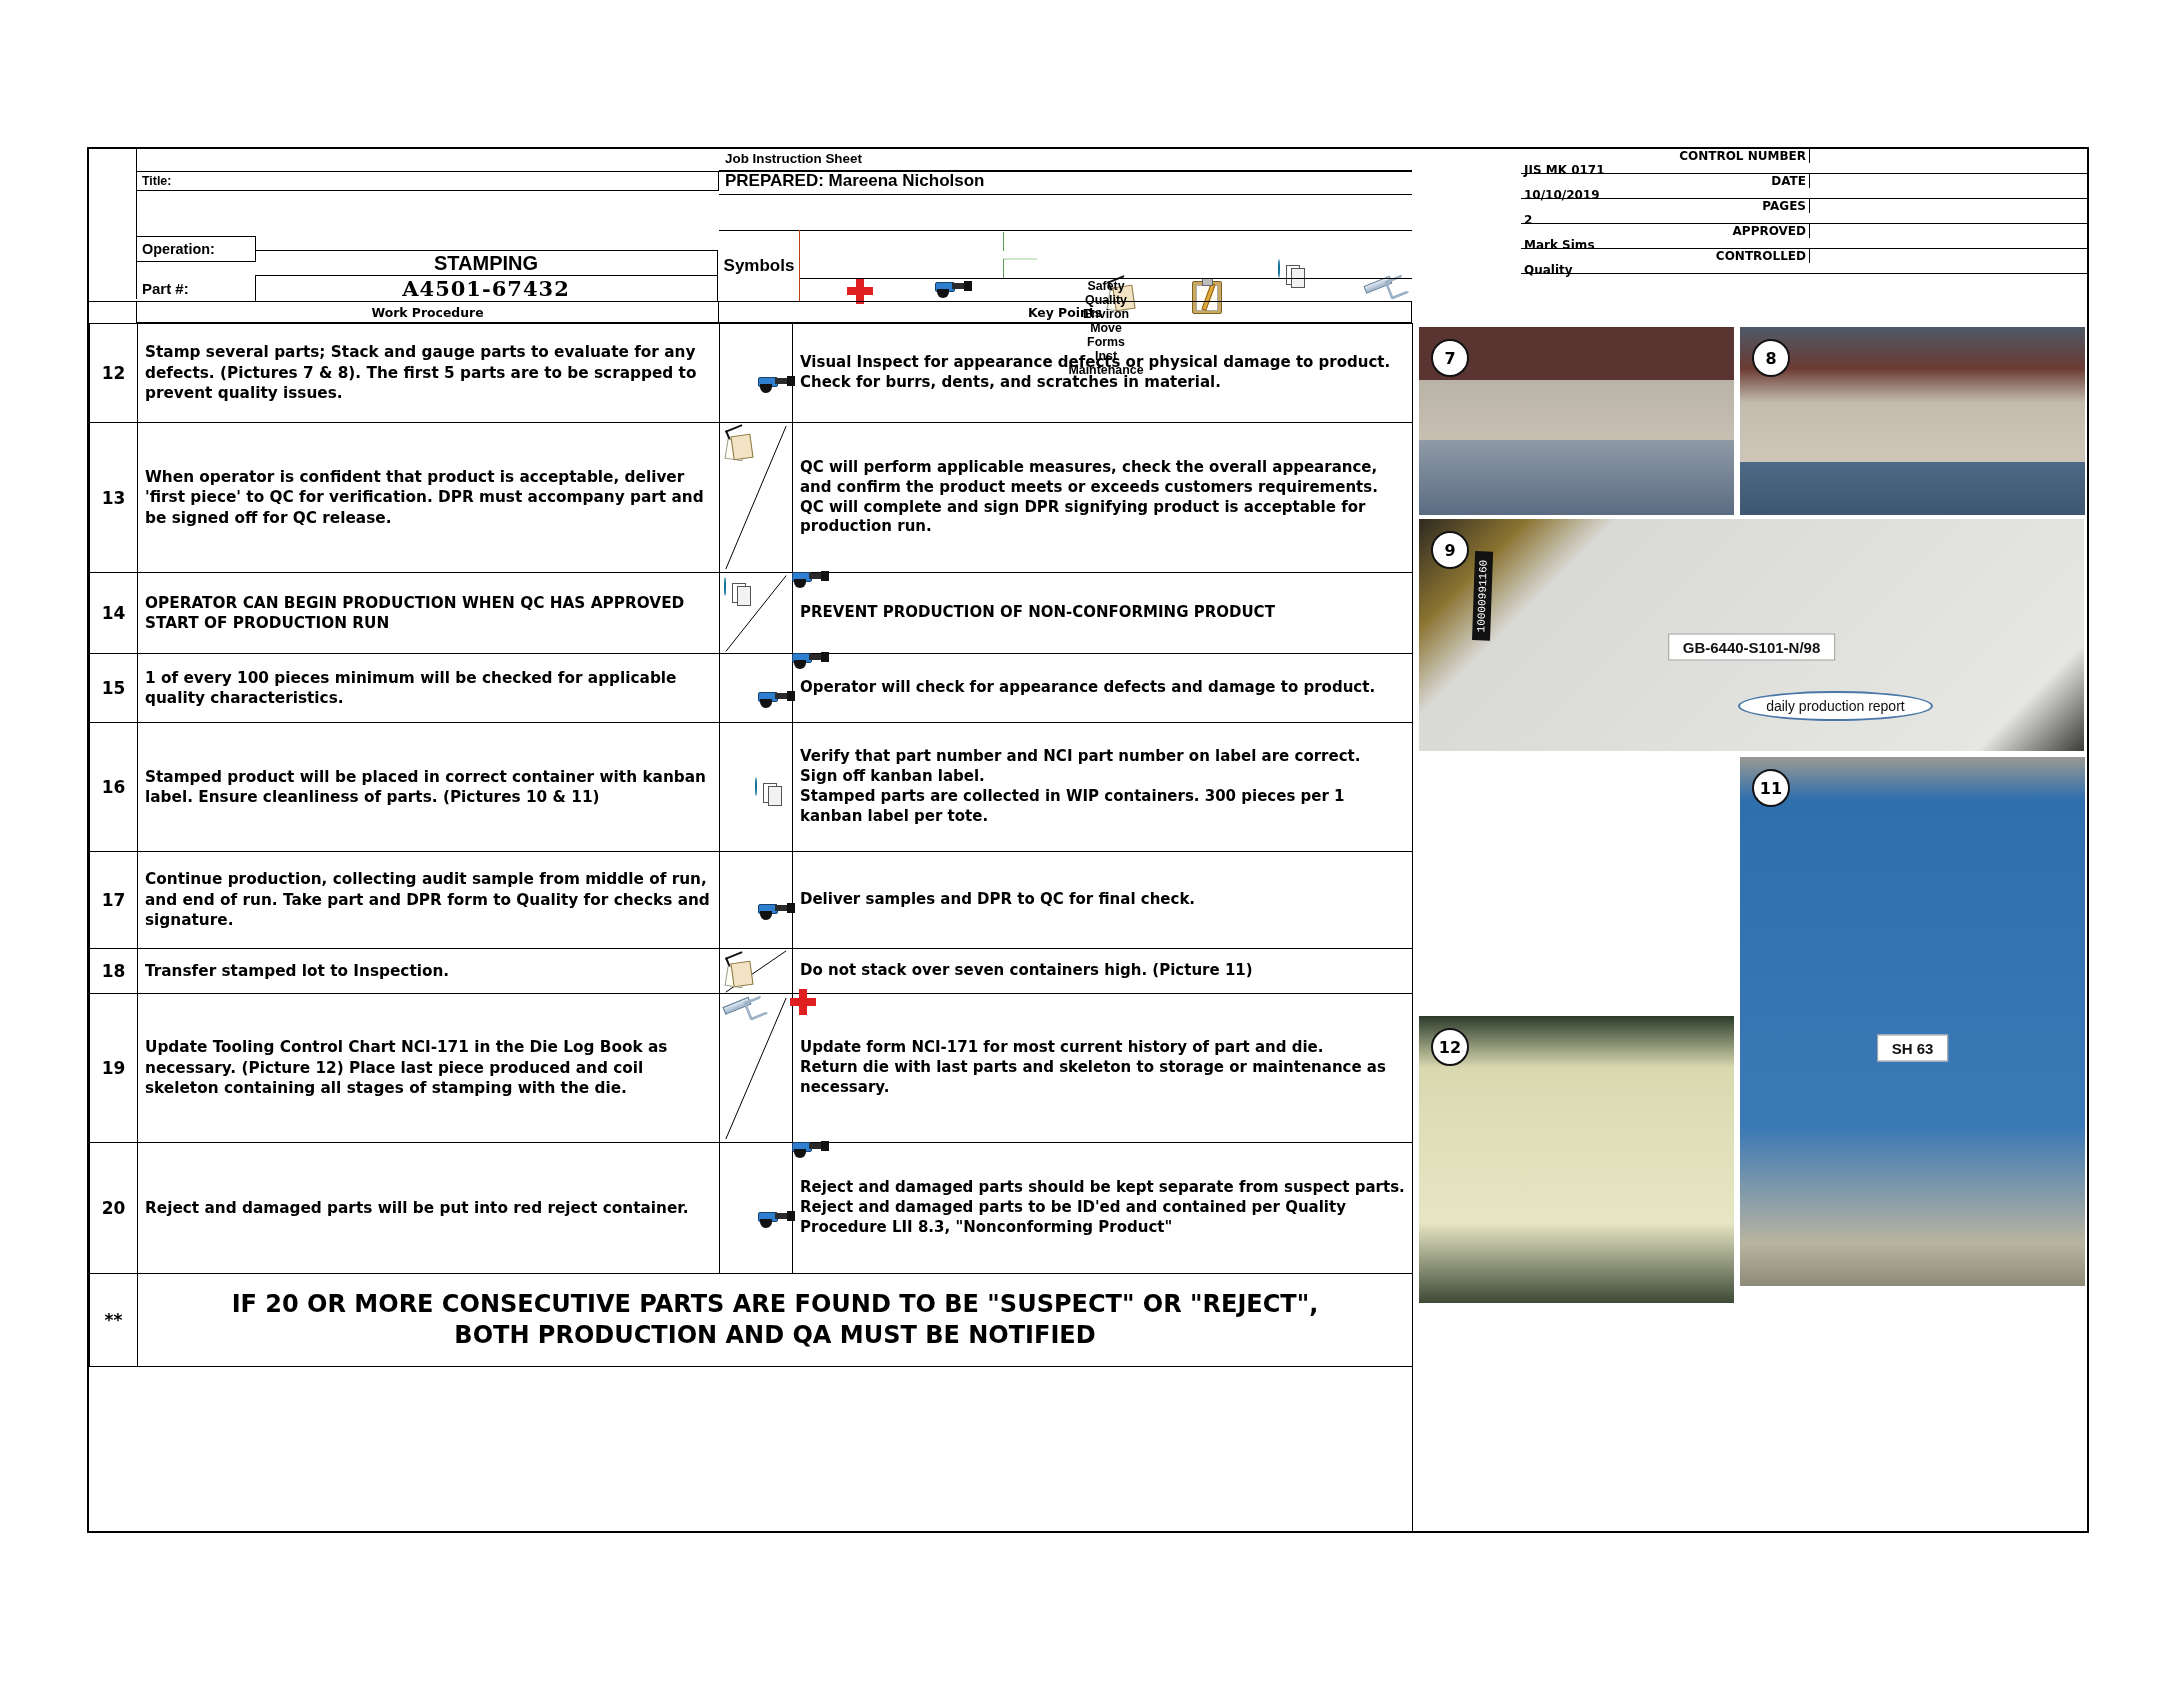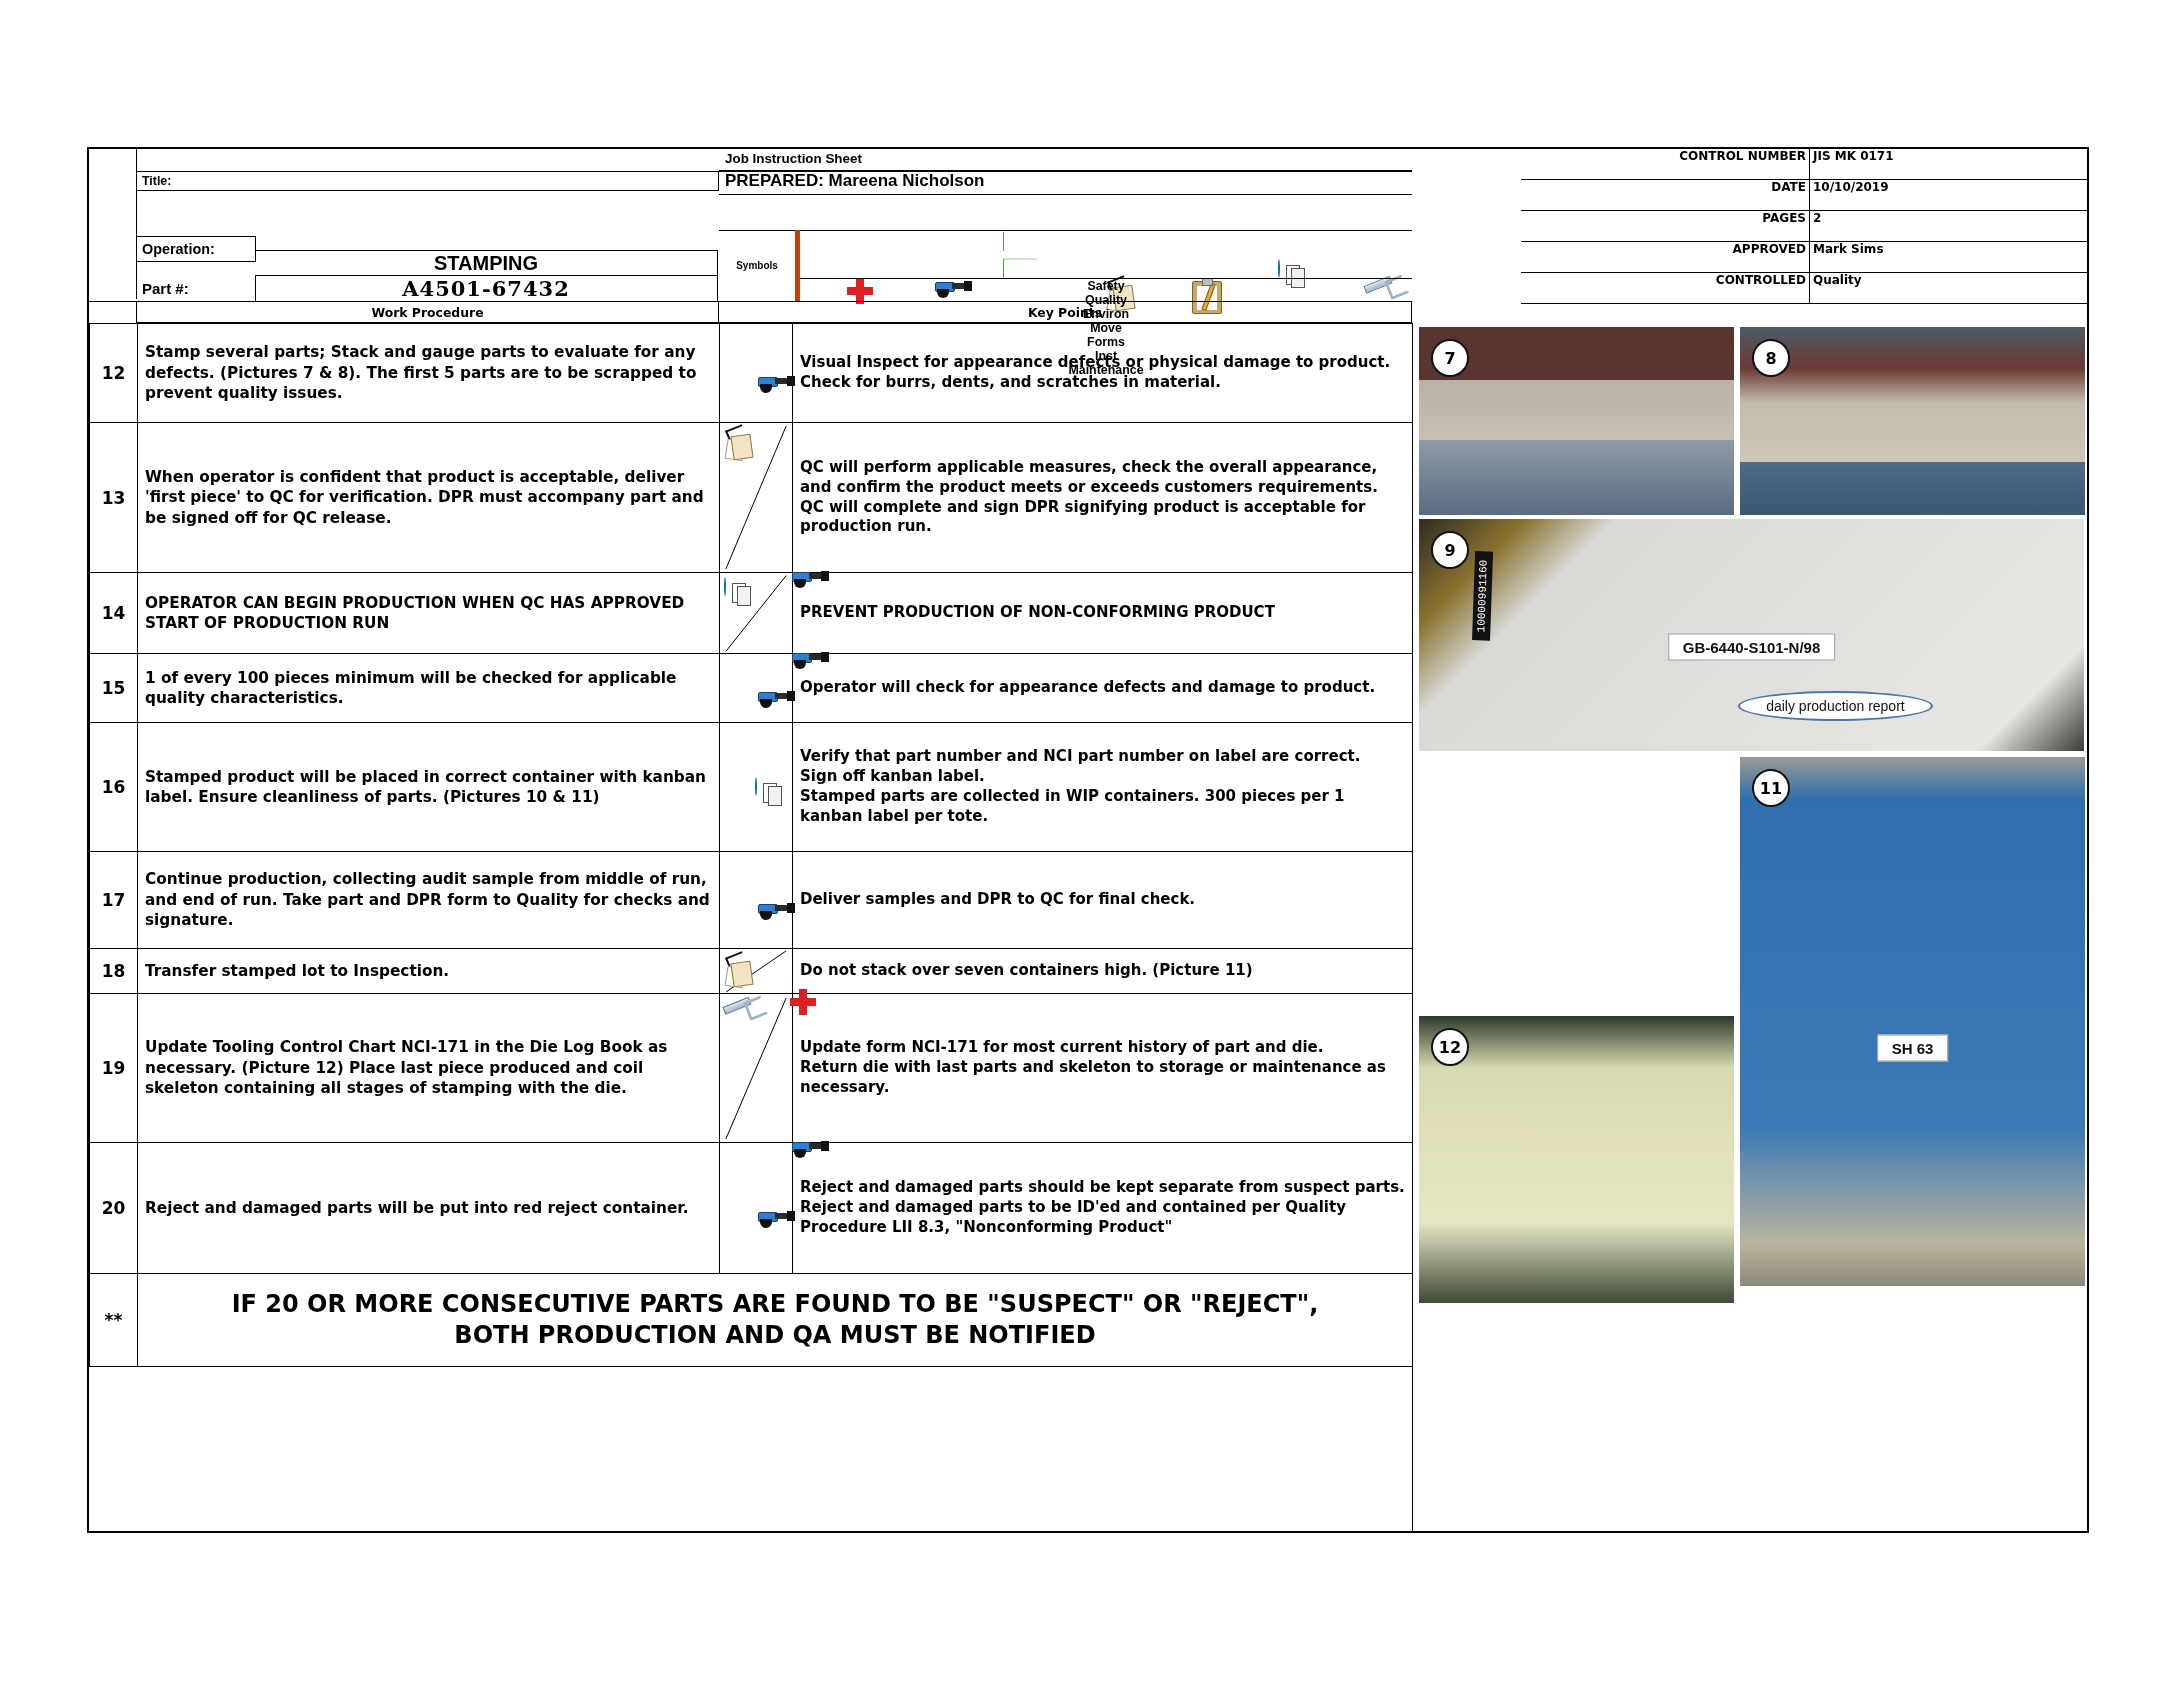--- a/index.html
+++ b/index.html
@@ -17,27 +17,27 @@
   .title-val{position:absolute;left:48px;top:42px;width:582px;height:59px;border:1px solid #000;border-top:none;border-left:none;box-sizing:border-box;display:flex;align-items:center;justify-content:center;}
   .akb{font-family:"DejaVu Sans",sans-serif;font-weight:bold;font-size:26px;letter-spacing:0.5px;}
   .op-lbl{position:absolute;left:48px;top:87px;width:119px;height:26px;border:1px solid #000;border-left:none;box-sizing:border-box;font-size:14.4px;font-weight:bold;padding-left:5px;line-height:24px;}
   .op-val{position:absolute;left:166px;top:101px;width:463px;height:26px;border:1px solid #000;border-left:none;box-sizing:border-box;display:flex;align-items:center;justify-content:center;font-size:20px;font-weight:bold;}
   .pn-lbl{position:absolute;left:48px;top:127px;width:119px;height:26px;border:1px solid #000;border-left:none;border-top:none;box-sizing:border-box;font-size:15px;font-weight:bold;padding-left:5px;line-height:25px;}
   .pn-val{position:absolute;left:166px;top:127px;width:463px;height:26px;border:1px solid #000;border-left:none;border-top:none;box-sizing:border-box;display:flex;align-items:center;justify-content:center;font-family:"DejaVu Serif",serif;font-size:21px;font-weight:bold;letter-spacing:1px;}
 
   .jis-title{position:absolute;left:630px;top:0px;width:693px;height:22px;box-sizing:border-box;border-bottom:1px solid #000;font-family:Liberation Sans, sans-serif;font-size:13.4px;font-weight:bold;padding-left:6px;line-height:20px;}
   .prep{position:absolute;left:630px;top:22px;width:693px;height:24px;box-sizing:border-box;border:1px solid #000;border-right:none;border-left:none;font-size:17px;font-weight:bold;padding-left:6px;line-height:18px;}
   .blank1{position:absolute;left:630px;top:42px;width:693px;height:40px;box-sizing:border-box;border-bottom:1px solid #000;}
-  .sym-lbl{position:absolute;left:630px;top:81px;width:81px;height:71px;box-sizing:border-box;border-right:5px solid #c2410c;display:flex;align-items:center;justify-content:center;font-size:10px;font-weight:bold;}
+  .sym-lbl{position:absolute;left:630px;top:81px;width:81px;height:71px;box-sizing:border-box;border-right:1px solid #c2410c;display:flex;align-items:center;justify-content:center;font-size:17px;font-weight:bold;}
   .sym-row{position:absolute;left:711px;top:81px;width:612px;height:48px;box-sizing:border-box;display:flex;align-items:flex-end;justify-content:space-around;padding:0 4px;}
   .sym-names{position:absolute;left:711px;top:129px;width:612px;height:24px;box-sizing:border-box;border-top:1px solid #000;display:flex;align-items:center;justify-content:space-around;flex-direction:column;}
   .sym-names span{font-size:12.4px;font-weight:bold;}
 
   .meta-wrap{position:absolute;left:1432px;top:0px;width:568px;height:75px;}
-  .meta-row{display:flex;width:100%;height:31px;box-sizing:border-box;border-bottom:1px solid #000;}
+  .meta-row{display:flex;width:100%;height:25px;box-sizing:border-box;border-bottom:1px solid #000;flex-direction:column;}
   .meta-row:first-child{border-top:none;}
   .meta-k{width:289px;box-sizing:border-box;border-right:1px solid #000;text-align:right;padding-right:3px;font-size:12px;font-weight:bold;line-height:14px;font-family:"DejaVu Sans",sans-serif;}
   .meta-v{flex:1;padding-left:3px;font-size:12px;font-weight:bold;line-height:14px;font-family:"DejaVu Sans",sans-serif;}
 
   
   .wp-bar{position:absolute;left:48px;top:152px;width:582px;height:22px;box-sizing:border-box;border:1px solid #000;border-left:none;display:flex;align-items:center;justify-content:center;font-size:12.4px;font-weight:bold;font-family:"DejaVu Sans",sans-serif;}
   .kp-bar{position:absolute;left:630px;top:152px;width:693px;height:22px;box-sizing:border-box;border:1px solid #000;border-left:none;display:flex;align-items:center;justify-content:center;font-size:12.4px;font-weight:bold;font-family:"DejaVu Sans",sans-serif;}
   .hdr-fill{position:absolute;left:0px;top:152px;width:48px;height:22px;box-sizing:border-box;border-top:1px solid #000;border-right:1px solid #000;}
 
   

